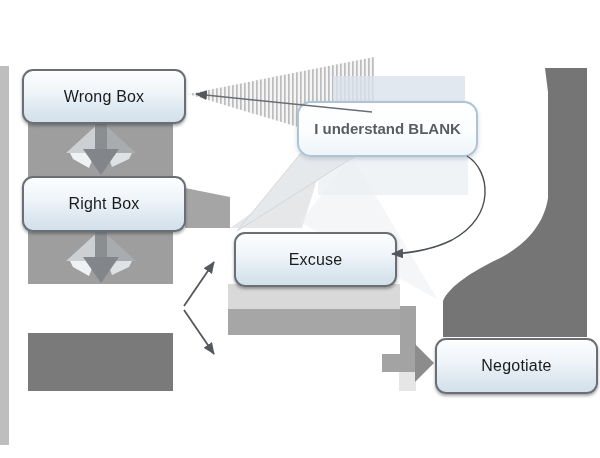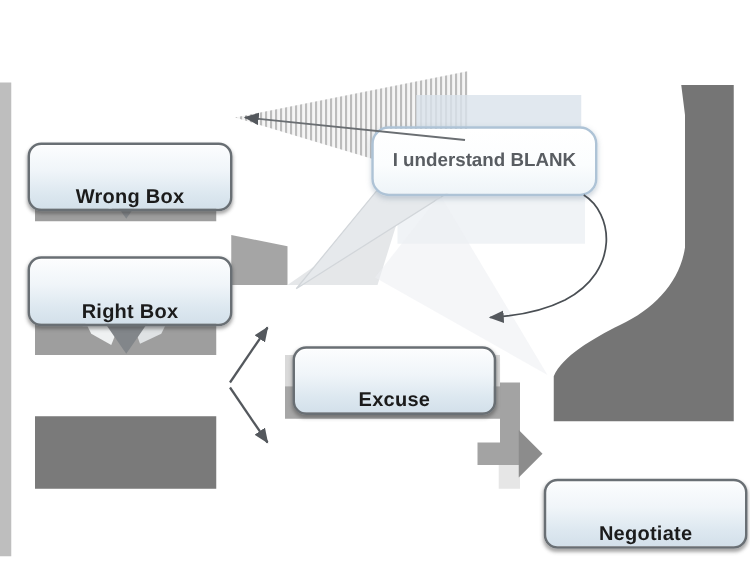--- a/index.html
+++ b/index.html
@@ -2,27 +2,26 @@
 <html><head>
 <meta charset="utf-8">
 <style>
   html,body{margin:0;padding:0;background:#ffffff;}
   #canvas{
     position:relative;width:600px;height:458px;background:#ffffff;overflow:hidden;
     font-family:"Liberation Sans","DejaVu Sans",sans-serif;
   }
   svg.layer{position:absolute;left:0;top:0;pointer-events:none;}
   .node{
-    position:absolute;display:flex;align-items:flex-end;justify-content:center;
+    position:absolute;display:flex;align-items:center;justify-content:center;
     border:2px solid #696f74;border-radius:11px;
     background:linear-gradient(to bottom,#fcfdfe 0%,#f0f5f9 40%,#dde8f0 75%,#d3e0ea 100%);
     box-shadow:0 2px 3px rgba(60,60,60,.45), inset 0 1px 0 rgba(255,255,255,.9);
-    font-weight:bold;font-size:16px;color:#1b1b1b;letter-spacing:.2px;
+    font-weight:normal;font-size:16px;color:#1b1b1b;letter-spacing:.2px;
     z-index:2;
-    margin-top:45px;
   }
   .callout{
     position:absolute;display:flex;flex-direction:row;align-items:center;justify-content:center;
     border:2px solid #aec3d6;border-radius:14px;
     background:linear-gradient(to bottom,#ffffff 0%,#fbfdfe 55%,#eef4f8 100%);
     box-shadow:0 2px 4px rgba(120,140,160,.35);
     font-weight:bold;font-size:15px;color:#595d62;line-height:1.45;
     z-index:2;text-align:center;
   }
 </style>
@@ -82,21 +81,21 @@
     </g>
 
     <use href="#udarrow"></use>
     <use href="#udarrow" transform="translate(0,108)"></use>
   </svg>
 
   <div class="node" style="left:22px;top:69px;width:160px;height:51px">
     <span>Wrong Box</span>
   </div>
 
-  <div class="node" style="left:22px;top:160px;width:160px;height:52px">
+  <div class="node" style="left:22px;top:176px;width:160px;height:52px">
     <span>Right Box</span>
   </div>
 
 
   <div class="node" style="left:234px;top:232px;width:159px;height:51px">
     <span>Excuse</span>
   </div>
 
 
   <div class="node" style="left:435px;top:338px;width:159px;height:52px">

